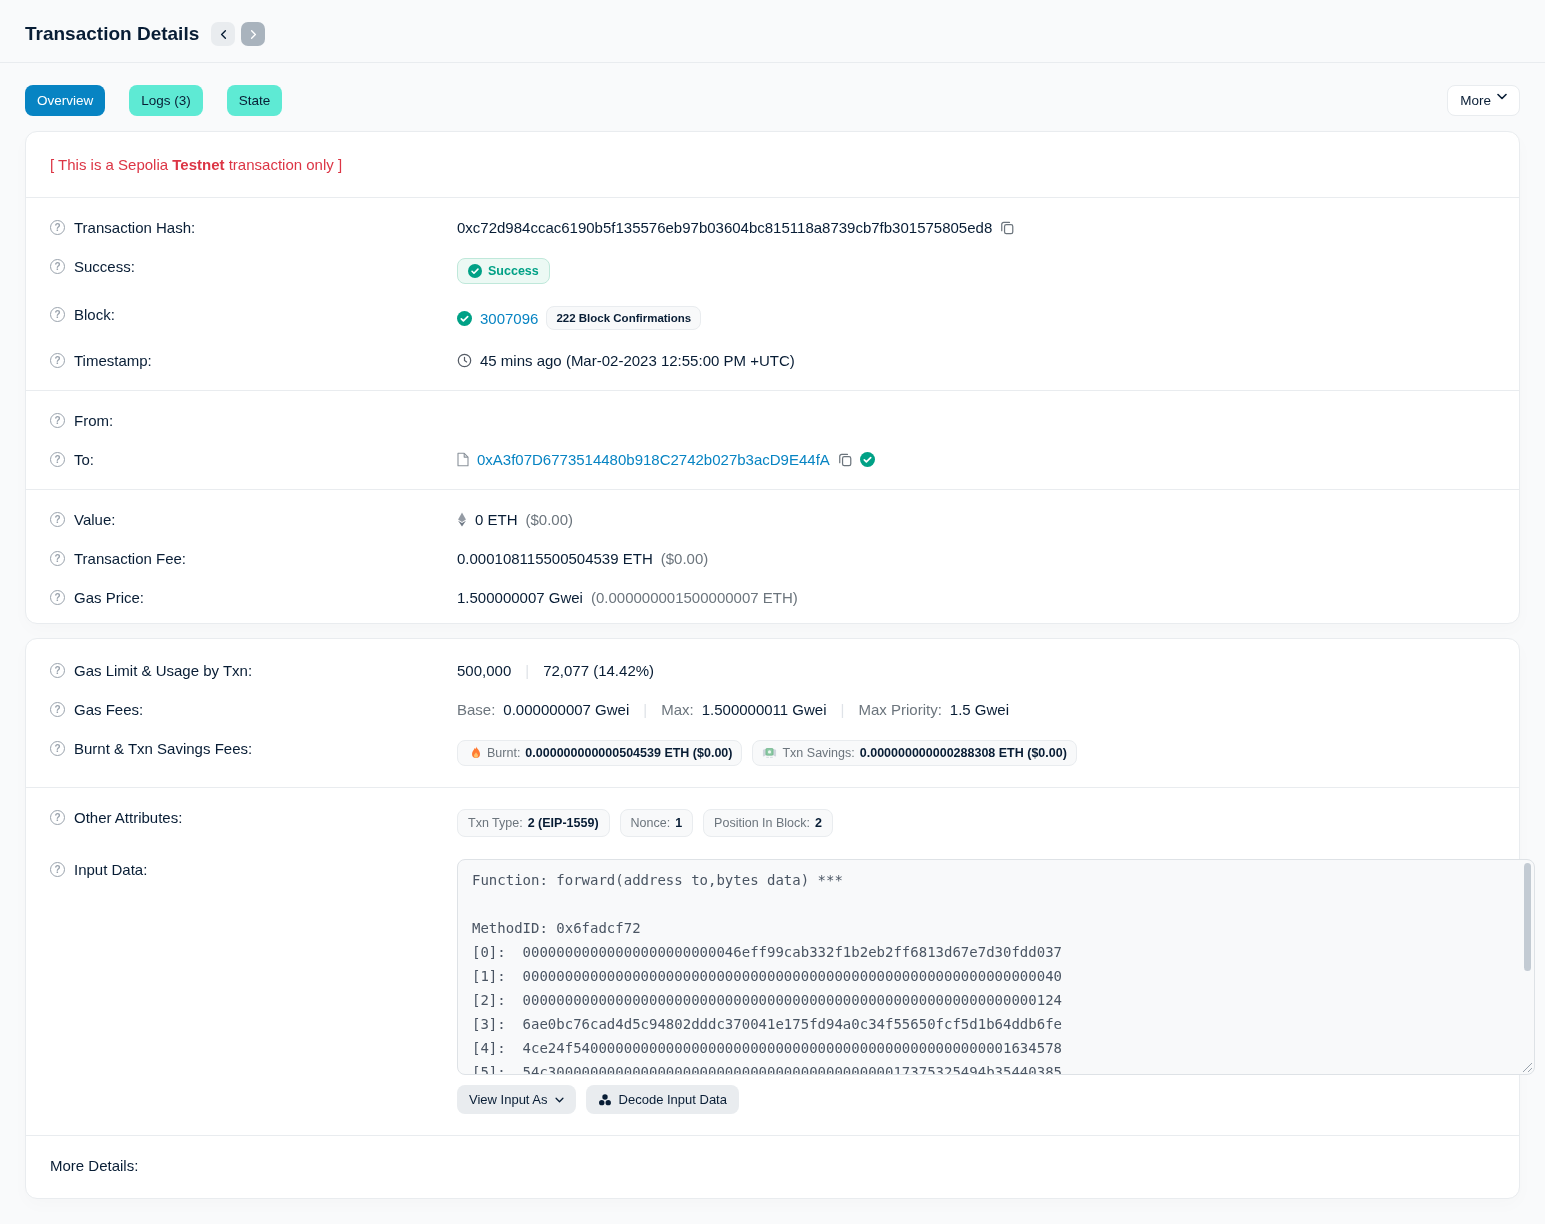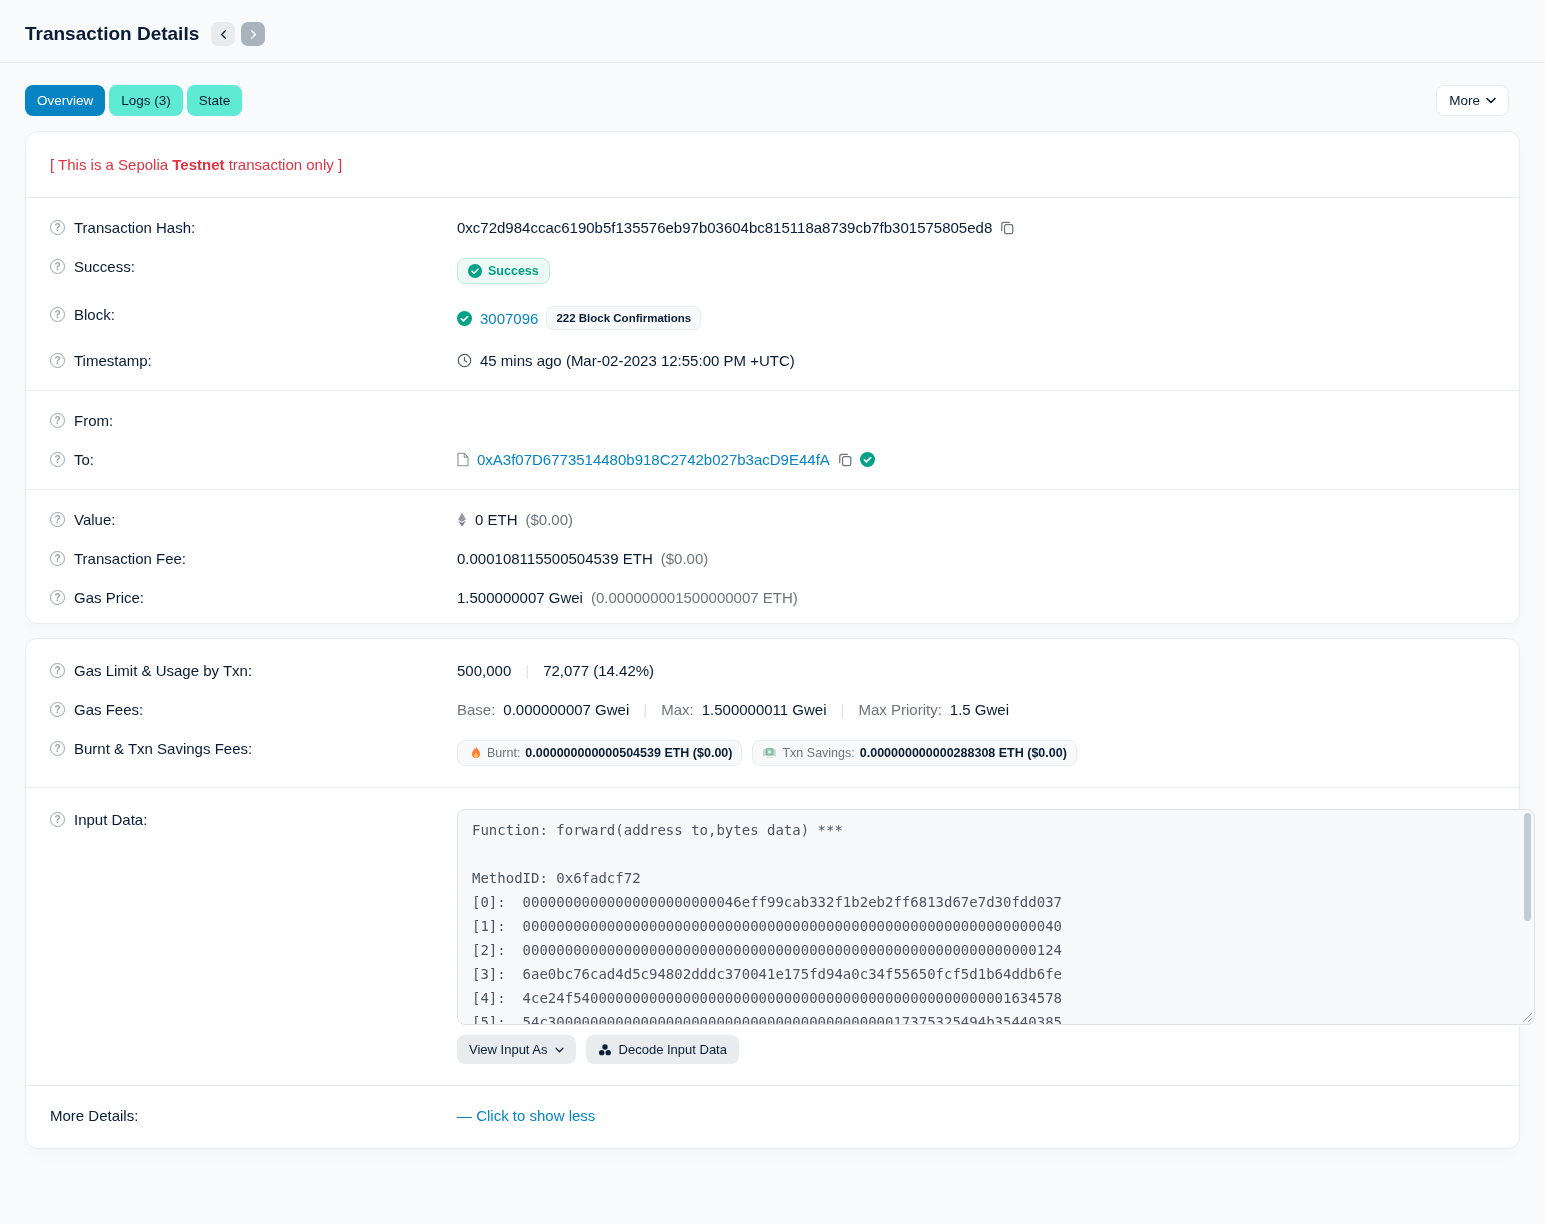--- a/index.html
+++ b/index.html
@@ -16,31 +16,31 @@
   .nav-btn {
     width: 24px; height: 24px; border: none; border-radius: 7px;
     display: inline-flex; align-items: center; justify-content: center;
     cursor: pointer; margin-left: 8px;
   }
   .nav-btn.prev { background: #e9ecef; color: #081d35; margin-left: 12px; }
   .nav-btn.next { background: #a9b3bd; color: #ffffff; margin-left: 6px; }
   .header-divider { border: none; border-top: 1px solid #e9ecef; margin: 16px 0 0 0; }
 
   
-  .tabs-row { padding: 22px 36px 15px 25px; display: flex; align-items: center; gap: 4px; }
+  .tabs-row { padding: 22px 25px 15px 25px; display: flex; align-items: center; gap: 24px; }
   .tab {
     border: none; border-radius: 8px; padding: 8px 12px; font-size: 13.5px;
     font-family: "Liberation Sans", sans-serif; font-weight: 500;
     background: #5eead4; color: #081d35; cursor: pointer;
   }
   .tab.active { background: #0784c3; color: #fff; }
   .more-btn {
     margin-left: auto; background: #fff; border: 1px solid #e9ecef; border-radius: 8px;
     padding: 7px 12px; font-size: 13.5px; font-family: "Liberation Sans", sans-serif;
-    color: #081d35; cursor: pointer; display: inline-flex; align-items: center; gap: 6px;
+    color: #081d35; cursor: pointer; display: inline-flex; align-items: flex-start; gap: 6px;
   }
 
   
   .card {
     background: #fff; border: 1px solid #e9ecef; border-radius: 12px;
     margin: 0 25px 14px 25px; padding: 6px 24px;
     box-shadow: 0 6px 18px rgba(18,29,60,.02);
   }
   .divider { border: none; border-top: 1px solid #e9ecef; margin: 10px -24px; }
 
@@ -350,20 +350,40 @@
             </svg>
         </span>
         <span class="b-label">Txn Savings:</span>
         <span class="b-value">0.000000000000288308 ETH ($0.00)</span>
       </span>
     </div>
   </div>
 
   <hr class="divider">
 
+  <div class="row">
+    <div class="row-label">
+      <span class="q-icon"></span>
+      <span>Other Attributes:</span>
+    </div>
+    <div class="row-value" style="gap:10px;">
+      <span class="badge-gray" style="font-size:12.5px;padding:6px 10px;">
+        <span class="b-label">Txn Type:</span>
+        <span class="b-value">2 (EIP-1559)</span>
+      </span>
+      <span class="badge-gray" style="font-size:12.5px;padding:6px 10px;">
+        <span class="b-label">Nonce:</span>
+        <span class="b-value">1</span>
+      </span>
+      <span class="badge-gray" style="font-size:12.5px;padding:6px 10px;">
+        <span class="b-label">Position In Block:</span>
+        <span class="b-value">2</span>
+      </span>
+    </div>
+  </div>
 
   <div class="row" style="align-items:flex-start;">
     <div class="row-label" style="margin-top:2px;">
       <span class="q-icon"></span>
       <span>Input Data:</span>
     </div>
     <div class="row-value block-col">
       <div class="input-box-wrap">
         <pre class="input-box">Function: forward(address to,bytes data) ***
 
@@ -403,18 +423,15 @@
       </div>
     </div>
   </div>
 
   <hr class="divider">
 
   <div class="row" style="padding-bottom:18px;">
     <div class="row-label">
       <span>More Details:</span>
     </div>
-    <div class="row-value">
-      <a class="link">— Click to show less</a>
-    </div>
   </div>
 
 </div>
 
 </body></html>

